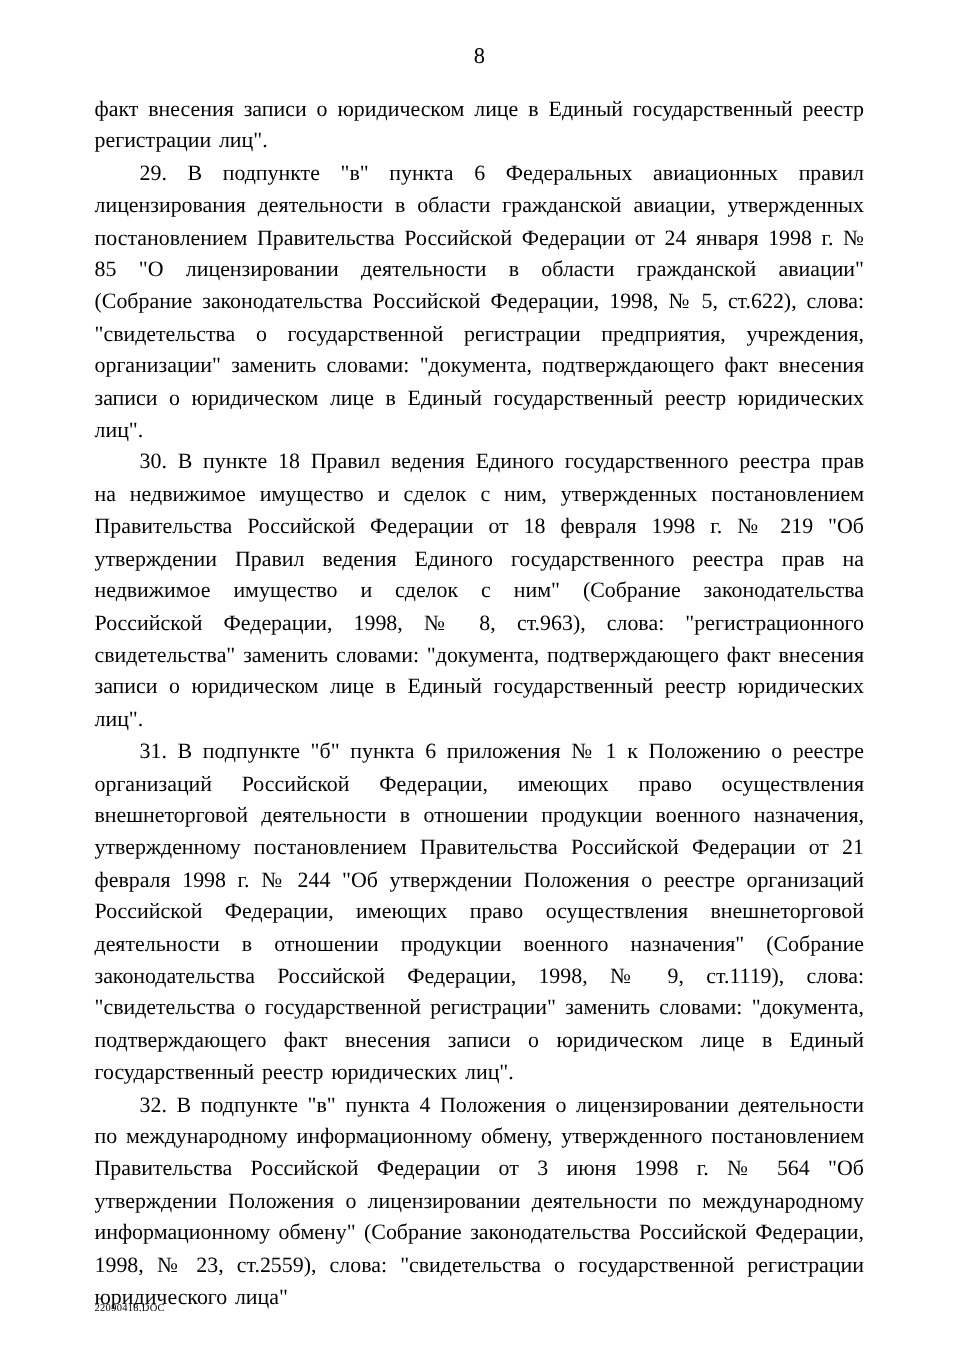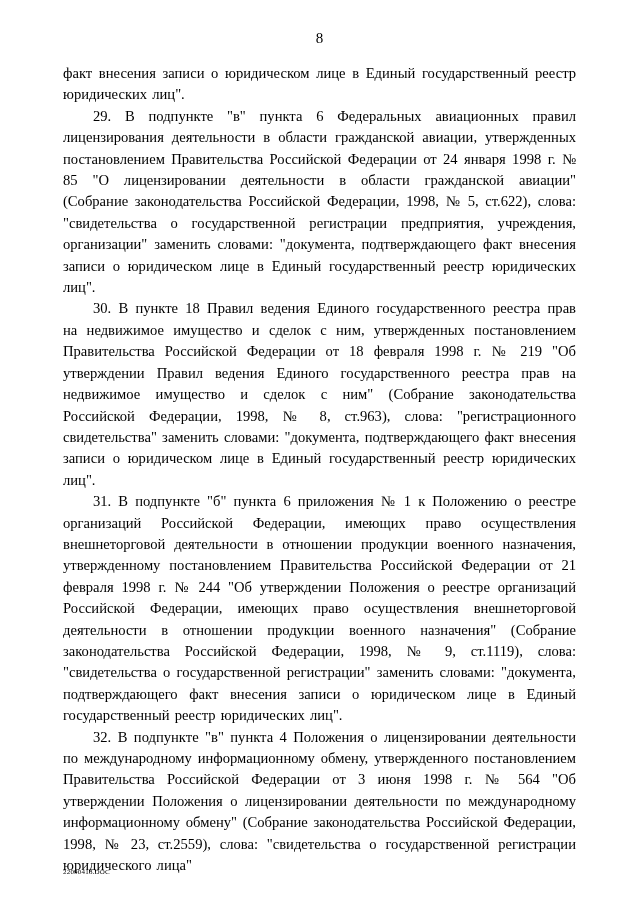--- a/index.html
+++ b/index.html
@@ -43,21 +43,21 @@
     }
   </style>
 </head>
 <body>
 
 <div class="page">
 
   <div class="page-number">8</div>
 
   <div class="body-text">
-    <p>факт внесения записи о юридическом лице в Единый государственный реестр юридических лиц".</p>
+    <p>факт внесения записи о юридическом лице в Единый государственный реестр регистрации лиц".</p>
     <p class="indent">29. В подпункте "в" пункта 6 Федеральных авиационных правил лицензирования деятельности в области гражданской авиации, утвержденных постановлением Правительства Российской Федерации от 24 января 1998 г. № 85 "О лицензировании деятельности в области гражданской авиации" (Собрание законодательства Российской Федерации, 1998, № 5, ст.622), слова: "свидетельства о государственной регистрации предприятия, учреждения, организации" заменить словами: "документа, подтверждающего факт внесения записи о юридическом лице в Единый государственный реестр юридических лиц".</p>
     <p class="indent">30. В пункте 18 Правил ведения Единого государственного реестра прав на недвижимое имущество и сделок с ним, утвержденных постановлением Правительства Российской Федерации от 18 февраля 1998 г. № 219 "Об утверждении Правил ведения Единого государственного реестра прав на недвижимое имущество и сделок с ним" (Собрание законодательства Российской Федерации, 1998, № 8, ст.963), слова: "регистрационного свидетельства" заменить словами: "документа, подтверждающего факт внесения записи о юридическом лице в Единый государственный реестр юридических лиц".</p>
     <p class="indent">31. В подпункте "б" пункта 6 приложения № 1 к Положению о реестре организаций Российской Федерации, имеющих право осуществления внешнеторговой деятельности в отношении продукции военного назначения, утвержденному постановлением Правительства Российской Федерации от 21 февраля 1998 г. № 244 "Об утверждении Положения о реестре организаций Российской Федерации, имеющих право осуществления внешнеторговой деятельности в отношении продукции военного назначения" (Собрание законодательства Российской Федерации, 1998, № 9, ст.1119), слова: "свидетельства о государственной регистрации" заменить словами: "документа, подтверждающего факт внесения записи о юридическом лице в Единый государственный реестр юридических лиц".</p>
     <p class="indent">32. В подпункте "в" пункта 4 Положения о лицензировании деятельности по международному информационному обмену, утвержденного постановлением Правительства Российской Федерации от 3 июня 1998 г. № 564 "Об утверждении Положения о лицензировании деятельности по международному информационному обмену" (Собрание законодательства Российской Федерации, 1998, № 23, ст.2559), слова: "свидетельства о государственной регистрации юридического лица"</p>
   </div>
 
   <div class="doc-footer">22090418.DOC</div>
 
 </div>
 

